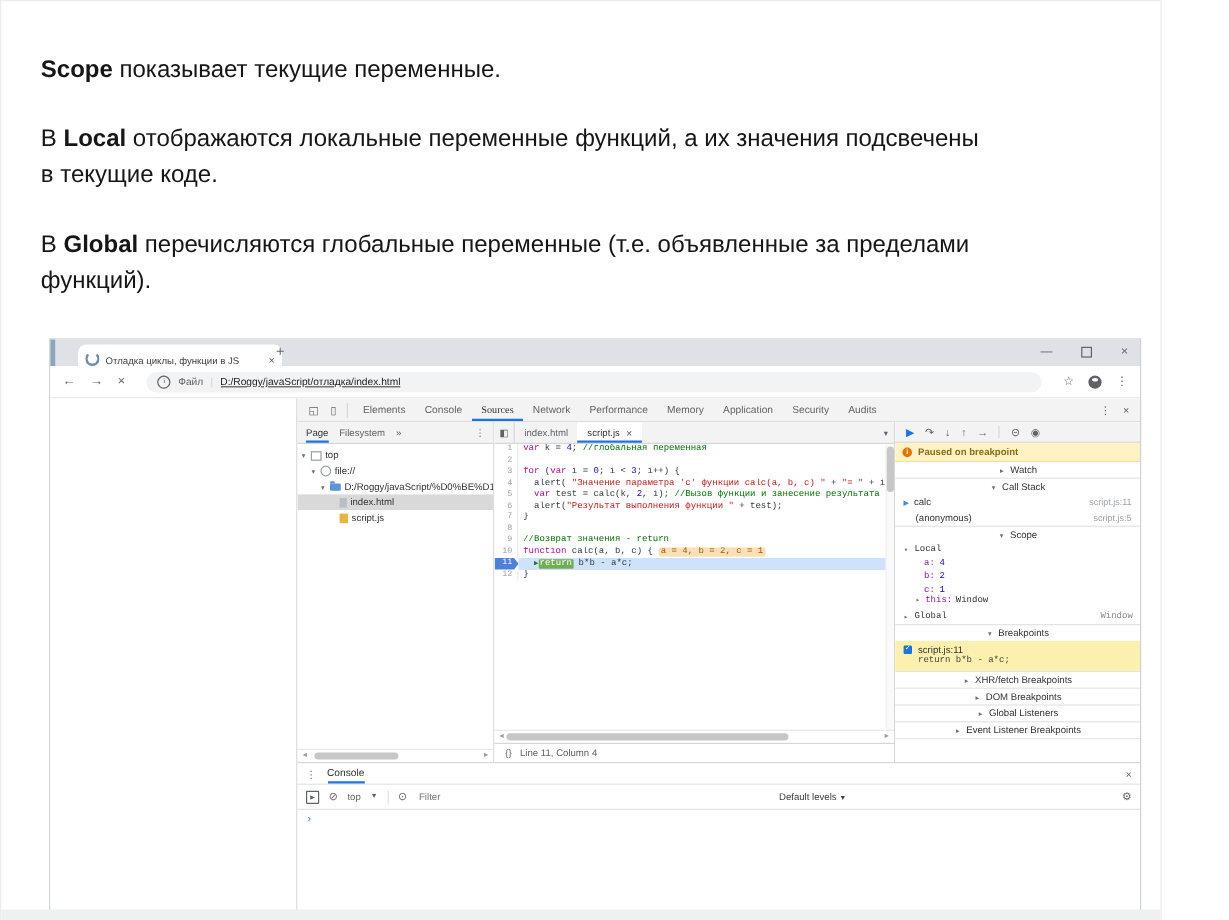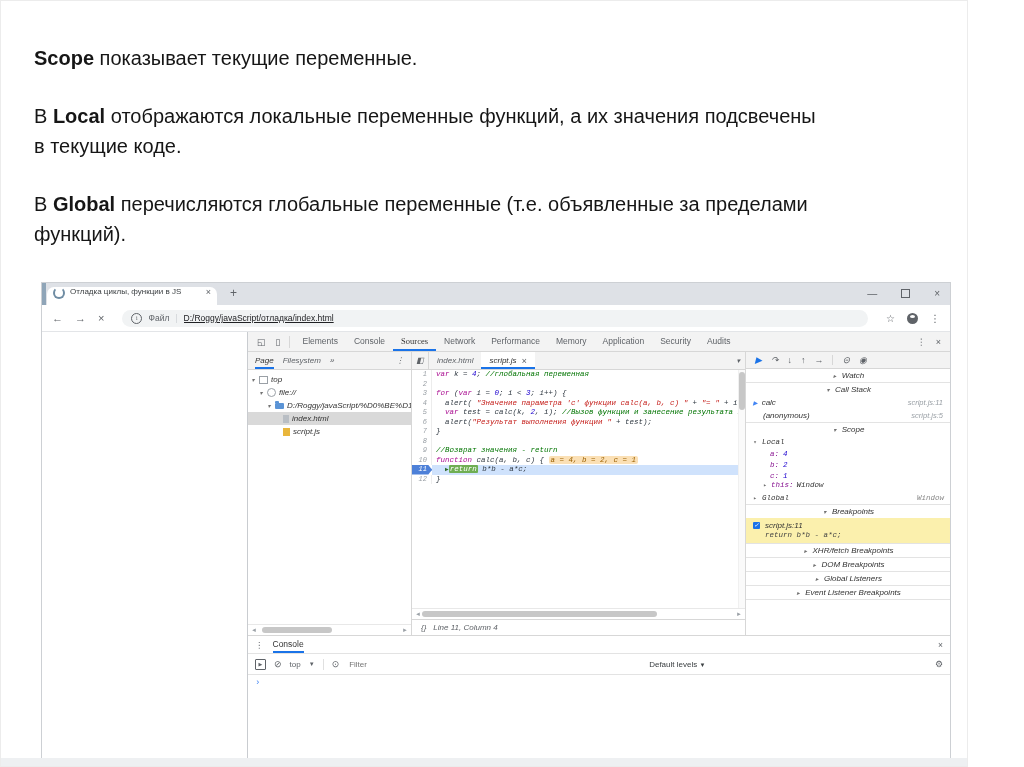--- a/index.html
+++ b/index.html
@@ -8,21 +8,21 @@
 
   
   .textblock{position:absolute;left:33px;top:42px;width:790px;font-size:20px;line-height:30px;color:#161616;}
   .textblock p{margin:0 0 28px 0;}
   .textblock b{font-weight:bold;}
 
   
   .browser{position:absolute;left:40px;top:281px;width:910px;height:477px;border:1px solid #cdd0d4;background:#fff;display:flex;flex-direction:column;box-sizing:border-box;}
   .tabstrip{height:22px;background:#dee1e6;position:relative;flex:none;}
   .edge-strip{position:absolute;left:0;top:0;width:4px;height:22px;background:#8fa5b8;}
-  .btab{position:absolute;left:5px;top:4px;width:170px;height:18px;background:#fff;border-radius:7px 7px 0 0;display:flex;align-items:flex-start;padding:0 6px;gap:5px;box-sizing:border-box;}
+  .btab{position:absolute;left:23px;top:4px;width:170px;height:18px;background:#fff;border-radius:7px 7px 0 0;display:flex;align-items:flex-end;padding:0 6px;gap:5px;box-sizing:border-box;}
   .favicon{width:8px;height:8px;border:2px solid #6f8ca3;border-top-color:transparent;border-radius:50%;flex:none;}
   .btab-title{font-size:8px;color:#3c4043;white-space:nowrap;overflow:hidden;flex:1;}
   .small-x{font-size:9px;color:#5f6368;}
   .newtab{position:absolute;left:188px;top:3px;font-size:12px;color:#5f6368;}
   .winctl{position:absolute;right:10px;top:0;height:20px;display:flex;gap:24px;align-items:center;color:#5f6368;font-size:10px;}
   .restore-box{width:7px;height:7px;border:1px solid #5f6368;}
 
   .btoolbar{height:26px;background:#fff;border-bottom:1px solid #e3e5e8;display:flex;align-items:center;padding:0 10px;gap:12px;flex:none;}
   .navic{color:#5f6368;font-size:11px;}
   .omni{flex:1;height:17px;background:#f1f3f4;border-radius:9px;display:flex;align-items:center;padding:0 9px;gap:6px;font-size:8.5px;color:#202124;margin:0 6px;min-width:0;}
@@ -39,21 +39,21 @@
 
   
   .devtools{flex:1;display:flex;flex-direction:column;min-width:0;font-size:8.5px;color:#5f6368;background:#fff;}
   .dt-tabbar{height:19px;background:#f3f3f3;border-bottom:1px solid #d7d7d7;display:flex;align-items:center;padding:0 4px;flex:none;}
   .dt-ic{padding:0 5px;font-size:9px;color:#5f6368;}
   .dt-sep{width:1px;height:12px;background:#d7d7d7;margin:0 4px;}
   .dt-tab{padding:0 8px;height:19px;line-height:19px;white-space:nowrap;}
   .dt-tab.active{box-shadow:inset 0 -2px 0 #1a73e8;color:#333;font-family:Liberation Serif, serif;}
   .dt-right{margin-left:auto;display:flex;gap:10px;padding-right:5px;font-size:9px;}
 
-  .dt-main{height:283px;display:flex;flex:none;min-width:0;font-style:italic;}
+  .dt-main{height:283px;display:flex;flex:none;min-width:0;}
   
   .navigator{width:163px;flex:none;border-right:1px solid #d7d7d7;display:flex;flex-direction:column;background:#fff;}
   .nav-tabs{height:17px;background:#f3f3f3;border-bottom:1px solid #d7d7d7;display:flex;align-items:center;padding:0 7px;gap:9px;flex:none;font-size:8px;}
   .nav-tab{height:17px;line-height:17px;}
   .nav-tab.active{box-shadow:inset 0 -2px 0 #1a73e8;color:#333;}
   .nav-tabs .menu{margin-left:auto;}
   .tree{flex:1;padding-top:3px;font-size:8px;color:#333;overflow:hidden;}
   .trow{height:13px;display:flex;align-items:center;gap:3px;white-space:nowrap;overflow:hidden;padding-right:2px;}
   .trow.selected{background:#d9d9d9;}
   .tarrow{color:#727272;font-size:6px;width:6px;text-align:center;flex:none;}
@@ -319,20 +319,24 @@
             <div class="dbg-toolbar">
               <span class="dbg-ic resume">▶</span>
               <span class="dbg-ic">↷</span>
               <span class="dbg-ic">↓</span>
               <span class="dbg-ic">↑</span>
               <span class="dbg-ic">→</span>
               <span class="dbg-sep"></span>
               <span class="dbg-ic">⊝</span>
               <span class="dbg-ic">◉</span>
             </div>
+            <div class="paused">
+              <span class="paused-ic">i</span>
+              <span>Paused on breakpoint</span>
+            </div>
 
             <div class="sec">
               <div class="sec-h">
                 <span class="arr">▸</span>
                 <span>Watch</span>
               </div>
             </div>
 
             <div class="sec">
               <div class="sec-h">

